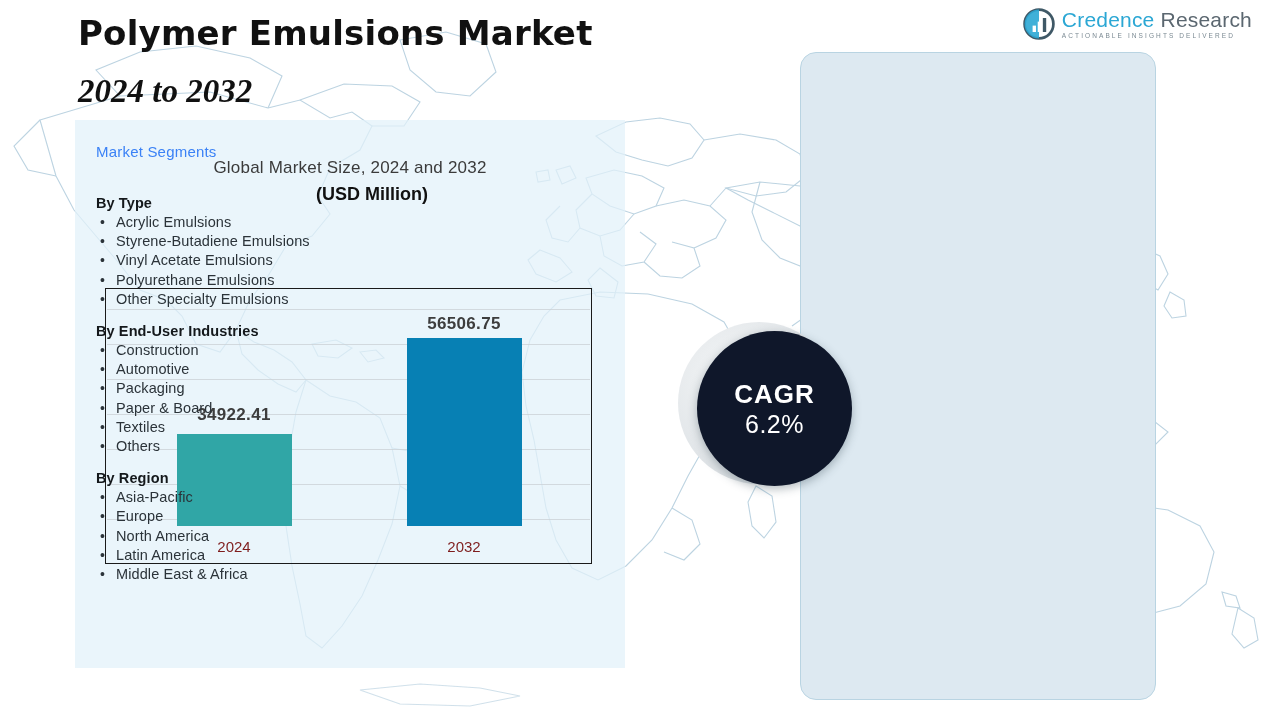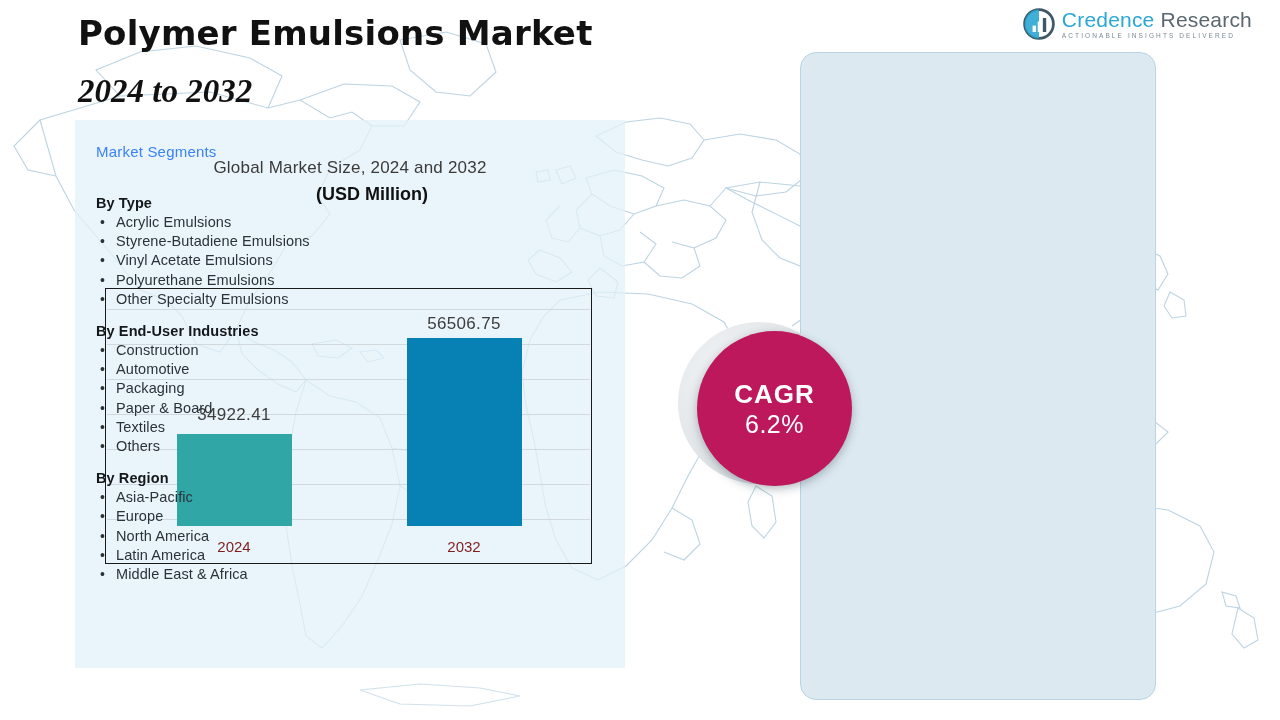--- a/index.html
+++ b/index.html
@@ -60,40 +60,40 @@
     border:1.6px solid #1a1a1a;box-sizing:border-box;z-index:3;
     background:transparent;
   }
   .plot{position:absolute;left:0;top:0;right:0;bottom:0;}
   .gridline{position:absolute;left:1px;right:1px;height:1px;background:#c9cfd4;opacity:.75;}
   .bar{position:absolute;bottom:37px;}
   .bar-2024{left:71px;width:115px;height:92px;background:#30a6a6;}
   .bar-2032{left:301px;width:115px;height:188px;background:#0780b4;}
   .bar-value{
     position:absolute;font-size:17px;color:#3d3d3d;text-align:center;
-    width:150px;letter-spacing:.3px;
+    width:150px;letter-spacing:.3px;font-weight:bold;
   }
   .val-2024{left:53px;bottom:138px;}
   .val-2032{left:283px;bottom:229px;}
   .x-label{
     position:absolute;bottom:8px;font-size:15px;color:#7f1d1d;
     text-align:center;width:150px;
   }
   .x-2024{left:53px;}
   .x-2032{left:283px;}
 
   
   .cagr-wrap{position:absolute;left:678px;top:322px;width:184px;height:172px;z-index:6;}
   .cagr-ring{
     position:absolute;left:0;top:0;width:162px;height:162px;border-radius:50%;
     background:radial-gradient(circle at 35% 35%, #f4f6f7 0%, #e2e6e9 55%, #cfd5d9 100%);
   }
   .cagr-circle{
     position:absolute;left:19px;top:9px;width:155px;height:155px;border-radius:50%;
-    background:#be185d;
+    background:#0f172a;
     box-shadow:0 3px 10px rgba(40,60,72,.35);
     display:flex;flex-direction:column;align-items:center;justify-content:center;
     color:#ffffff;
   }
   .cagr-label{font-size:26px;font-weight:700;letter-spacing:1px;}
   .cagr-value{font-size:25px;letter-spacing:.5px;}
 
   
   .seg-panel{
     position:absolute;left:800px;top:52px;width:356px;height:648px;

